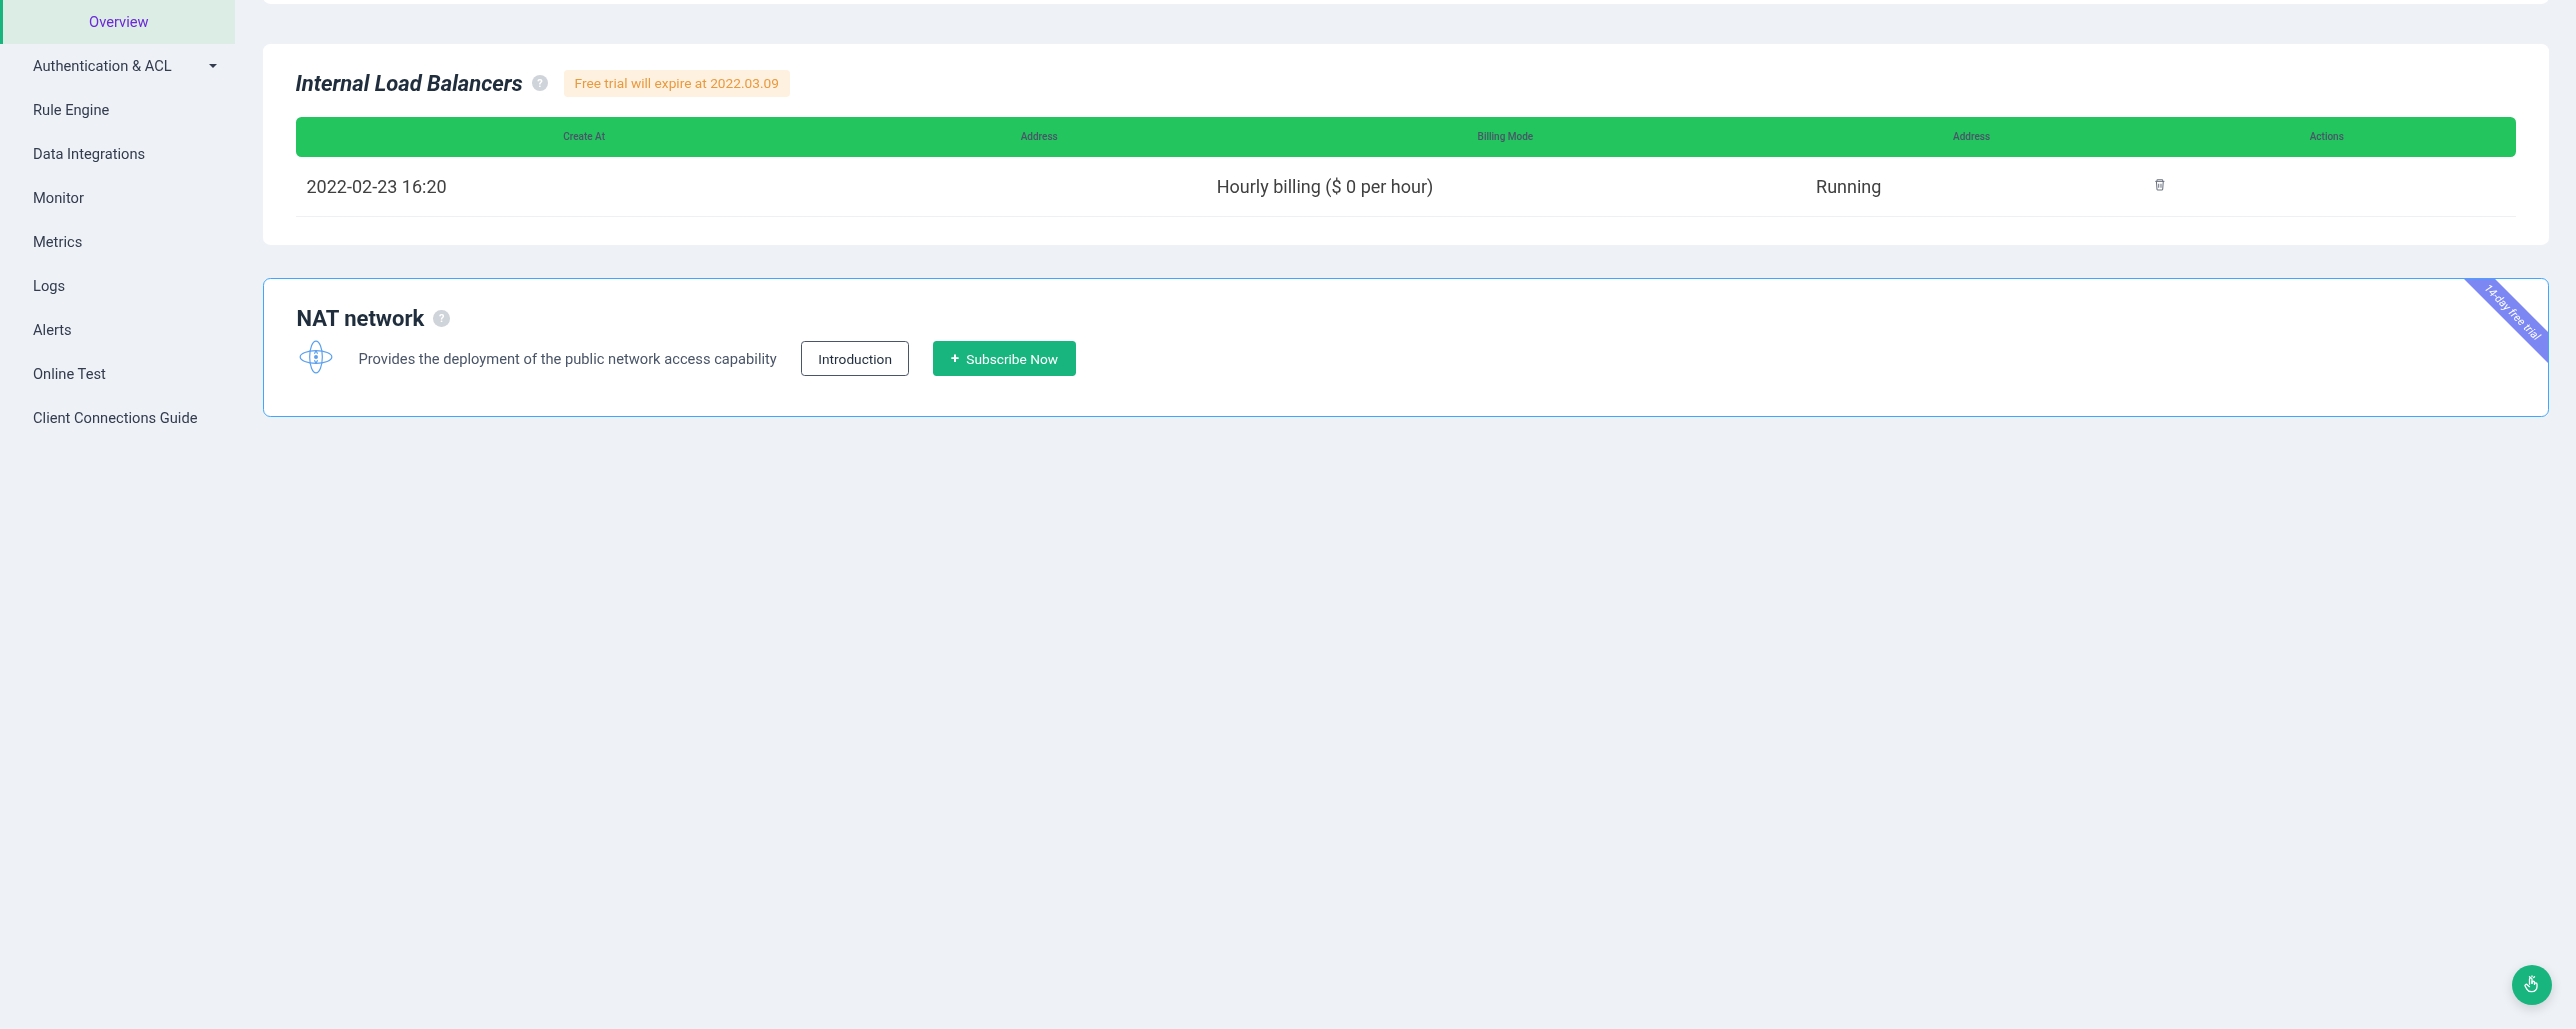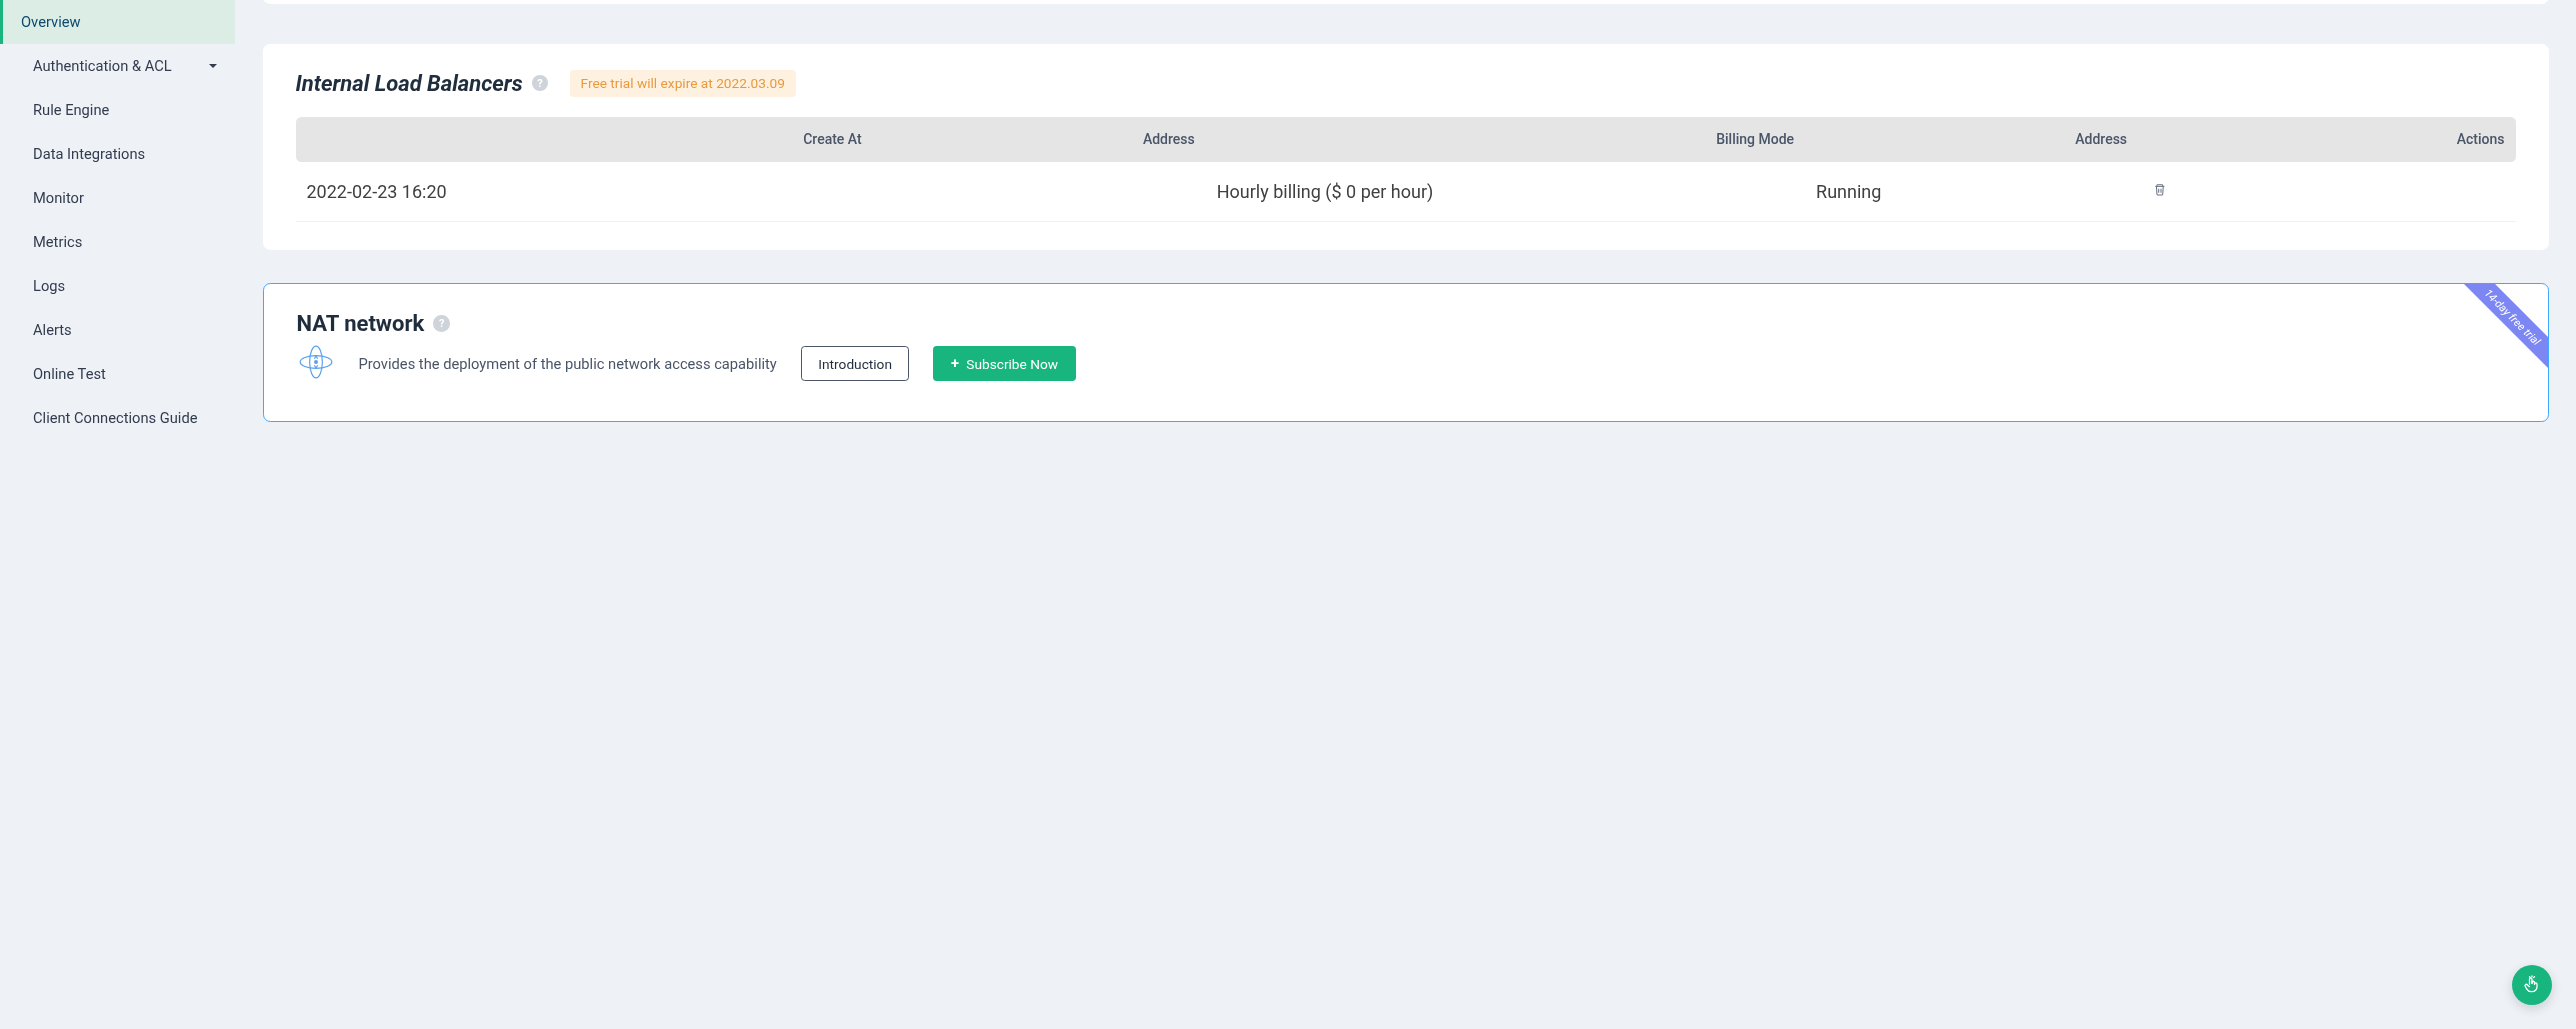--- a/index.html
+++ b/index.html
@@ -26,23 +26,24 @@
   display: flex;
   align-items: center;
   justify-content: space-between;
   padding: 13px 18.3px 13px 33px;
   cursor: pointer;
   color: #333c4e;
   font-size: 14.7px;
 }
 .sidebar-item.active {
   background: #dcede6;
-  color: #0c4a6e;
+  color: #6d28d9;
   border-left: 3.7px solid #18b57f;
   padding-left: 18px;
+  justify-content: center;
 }
 .sidebar-caret {
   width: 0;
   height: 0;
   border-left: 4.6px solid transparent;
   border-right: 4.6px solid transparent;
   border-top: 4.6px solid #333c4e;
 }
 .main {
   flex: 1;
@@ -85,33 +86,33 @@
   color: #fff;
   font-size: 11px;
   font-weight: bold;
 }
 .badge-trial {
   background: #fff1df;
   color: #e99a3f;
   padding: 5.5px 11px;
   border-radius: 3.7px;
   font-size: 13.7px;
-  margin-left: 12px;
+  margin-left: 6px;
 }
 .table {
   width: 100%;
   border-collapse: collapse;
 }
 .table thead th {
-  background: #e5e5e5;
-  text-align: right;
+  background: #22c55e;
+  text-align: center;
   font-weight: 500;
   color: #4a5568;
   padding: 14.7px 11px;
-  font-size: 14px;
+  font-size: 10px;
 }
 .table thead th:first-child {
   border-top-left-radius: 5.5px;
   border-bottom-left-radius: 5.5px;
 }
 .table thead th:last-child {
   border-top-right-radius: 5.5px;
   border-bottom-right-radius: 5.5px;
 }
 .table tbody td {

